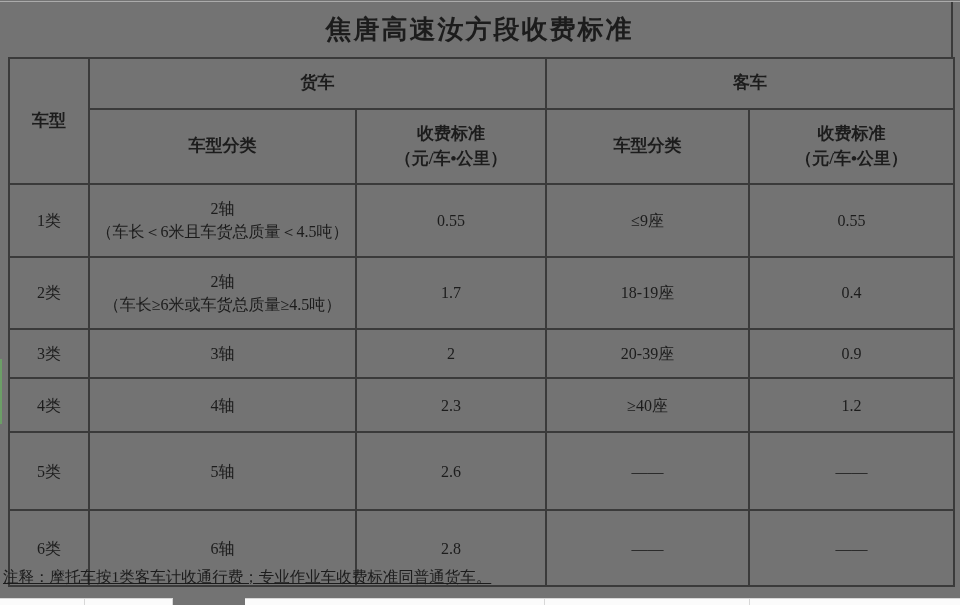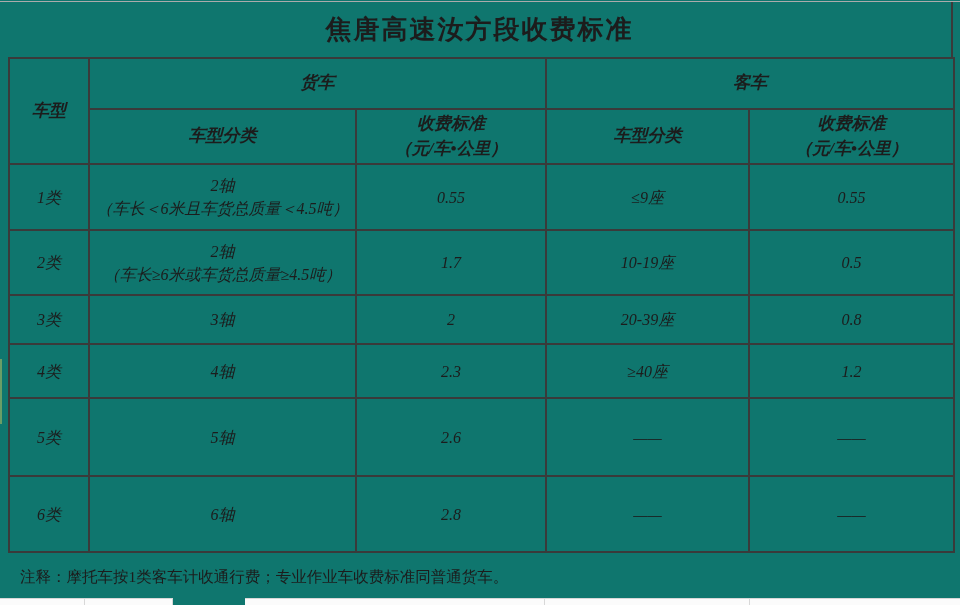--- a/index.html
+++ b/index.html
@@ -1,21 +1,21 @@
 <!DOCTYPE html>
 <html><head>
 <meta charset="utf-8">
 <style>
   * { margin: 0; padding: 0; box-sizing: border-box; }
   html, body { background: #ffffff; }
   .sheet {
     position: relative;
     width: 960px;
     height: 605px;
-    background: #0f766e;
+    background: #737373;
     font-family: "Liberation Serif", serif;
     color: #1c1c1c;
     overflow: hidden;
   }
   .top-hairline {
     position: absolute;
     left: 0; top: 1px;
     width: 960px; height: 0;
     border-top: 1px solid #ababab;
   }
@@ -39,33 +39,33 @@
     width: 945px;
     border-collapse: collapse;
     table-layout: fixed;
   }
   table.fee-table td {
     border: 2px solid #3a3a3a;
     text-align: center;
     vertical-align: middle;
     font-size: 16px;
     line-height: 1.45;
-    padding: 2px 4px;
-    font-style: italic;
+    padding: 12px 4px;
   }
   table.fee-table td.hdr { font-weight: bold; font-size: 17px; }
   .pre { white-space: pre-line; }
   .note-row {
     position: absolute;
     left: 0; top: 556px;
     width: 960px; height: 42px;
     display: flex;
     align-items: center;
-    padding-left: 20px;
+    padding-left: 3px;
     font-size: 15.5px;
+    text-decoration: underline;
   }
   .green-strip {
     position: absolute;
     left: 0; top: 359px;
     width: 2px; height: 65px;
   }
   .ghost-row { position: absolute; top: 598px; height: 7px; }
   .ghost-cell {
     position: absolute;
     top: 0; height: 7px;
@@ -113,29 +113,29 @@
 （车长＜6米且车货总质量＜4.5吨）</td>
       <td>0.55</td>
       <td>≤9座</td>
       <td>0.55</td>
     </tr>
     <tr style="height:65px">
       <td>2类</td>
       <td class="pre">2轴
 （车长≥6米或车货总质量≥4.5吨）</td>
       <td>1.7</td>
-      <td>10-19座</td>
-      <td>0.5</td>
+      <td>18-19座</td>
+      <td>0.4</td>
     </tr>
     <tr style="height:49px">
       <td>3类</td>
       <td>3轴</td>
       <td>2</td>
       <td>20-39座</td>
-      <td>0.8</td>
+      <td>0.9</td>
     </tr>
     <tr style="height:54px">
       <td>4类</td>
       <td>4轴</td>
       <td>2.3</td>
       <td>≥40座</td>
       <td>1.2</td>
     </tr>
     <tr style="height:78px">
       <td>5类</td>

